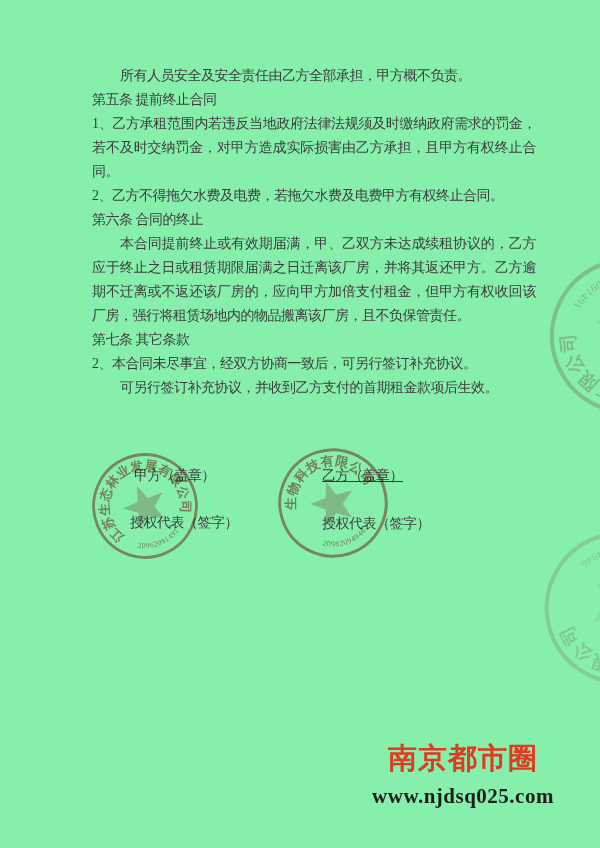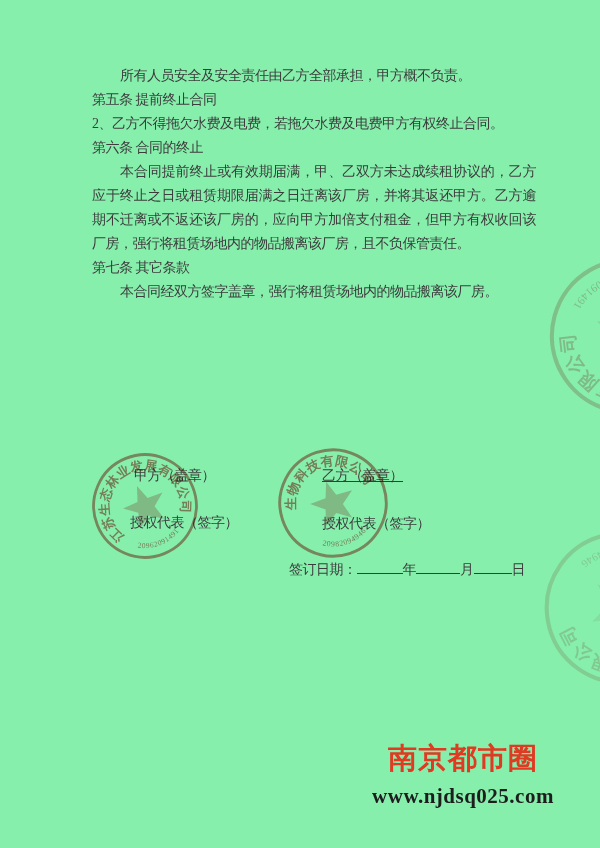--- a/index.html
+++ b/index.html
@@ -52,32 +52,33 @@
   }
 </style>
 </head>
 <body>
 
 <div class="page">
 
   <div class="doc">
     <p class="indent">所有人员安全及安全责任由乙方全部承担，甲方概不负责。</p>
     <p>第五条 提前终止合同</p>
+    <p>1、乙方承租范围内若违反当地政府法律法规须及时缴纳政府需求的罚金，若不及时交纳罚金，对甲方造成实际损害由乙方承担，且甲方有权终止合同。</p>
     <p>2、乙方不得拖欠水费及电费，若拖欠水费及电费甲方有权终止合同。</p>
     <p>第六条 合同的终止</p>
     <p class="indent">本合同提前终止或有效期届满，甲、乙双方未达成续租协议的，乙方应于终止之日或租赁期限届满之日迁离该厂房，并将其返还甲方。乙方逾期不迁离或不返还该厂房的，应向甲方加倍支付租金，但甲方有权收回该厂房，强行将租赁场地内的物品搬离该厂房，且不负保管责任。</p>
     <p>第七条 其它条款</p>
-    <p class="indent">本合同经双方签字盖章，强行将租赁场地内的物品搬离该厂房。</p>
+    <p>2、本合同未尽事宜，经双方协商一致后，可另行签订补充协议。</p>
+    <p class="indent">可另行签订补充协议，并收到乙方支付的首期租金款项后生效。</p>
   </div>
 
   <div class="sig-label sig-a-seal">甲方（盖章）</div>
   <div class="sig-label sig-b-seal">乙方（盖章）</div>
   <div class="sig-label sig-a-rep">授权代表（签字）</div>
   <div class="sig-label sig-b-rep">授权代表（签字）</div>
-  <div class="sig-label sig-date"><span>签订日期：</span><span class="blank y"></span><span>年</span><span class="blank m"></span><span>月</span><span class="blank d"></span><span>日</span></div>
 
   <svg class="stamp" viewBox="0 0 120 120" width="112" height="112" style="left:89px;top:450px;transform:rotate(-22deg);">
     <circle cx="60" cy="60" r="55" fill="none" stroke-width="3"></circle>
     <path class="star" d="M60,37 L65.8,53 L82.8,53.6 L69.4,64.1 L74.1,80.4 L60,70.9 L45.9,80.4 L50.6,64.1 L37.2,53.6 L54.2,53 Z"></path>
     <path id="ringA" d="M26.2,79.5 A39,39 0 1 1 93.8,79.5" fill="none"></path>
     <path id="numA" d="M37.5,99 A45,45 0 0 0 82.5,99" fill="none"></path>
     <text class="ring"><textPath href="#ringA" startOffset="50%" text-anchor="middle">江苏生态林业发展有限公司</textPath></text>
     <text class="num"><textPath href="#numA" startOffset="50%" text-anchor="middle">3209620914916</textPath></text>
   </svg>
 

